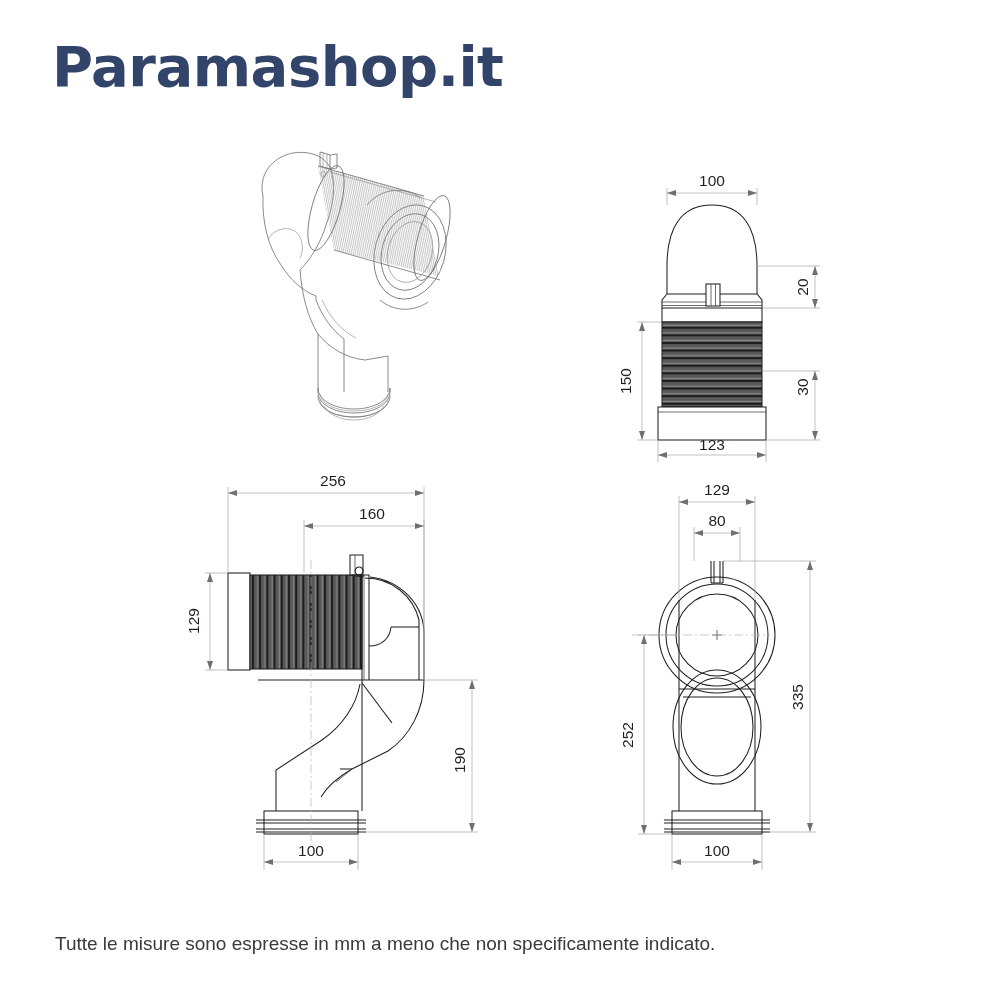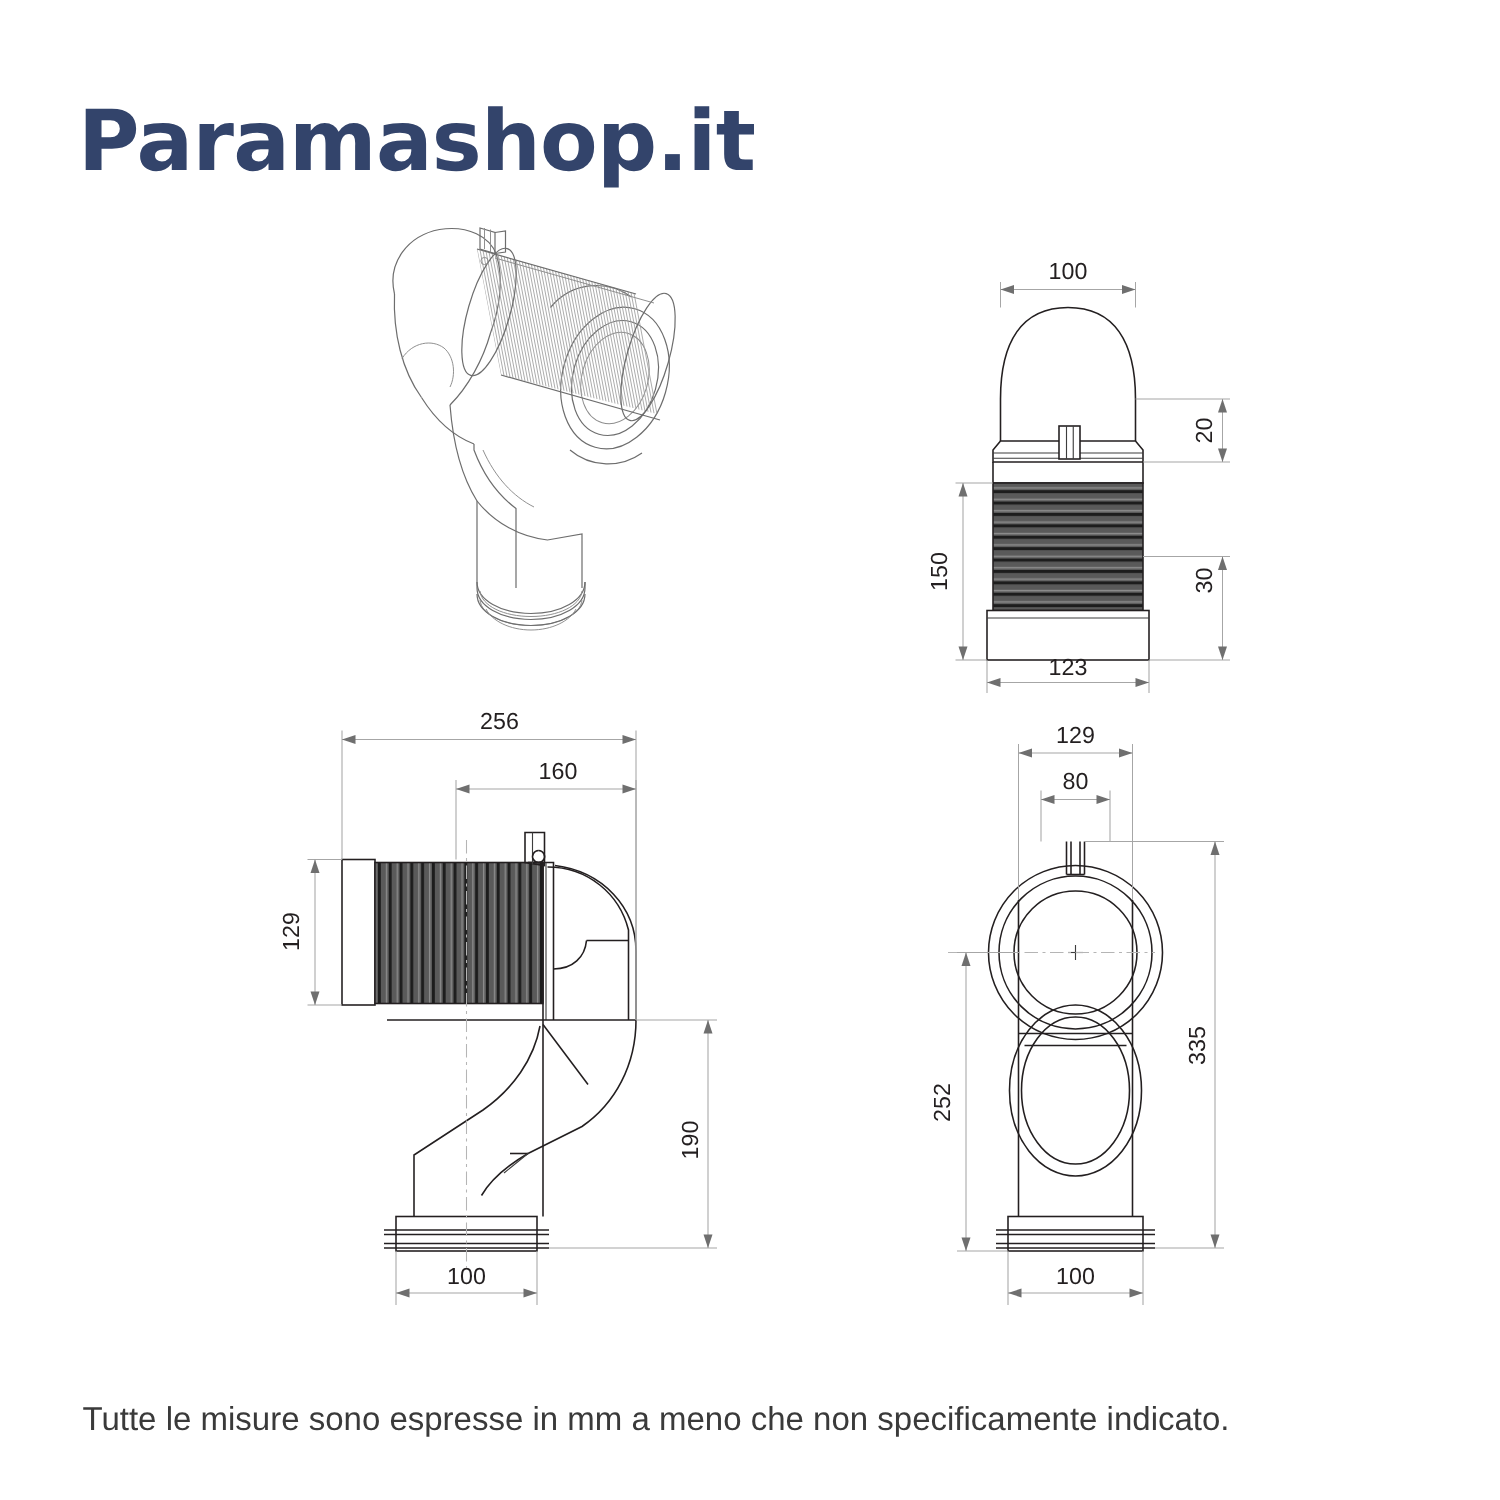--- a/index.html
+++ b/index.html
@@ -25,28 +25,27 @@
     position: absolute;
     left: 52px;
     top: 36px;
     font-family: "DejaVu Sans", sans-serif;
     font-weight: 700;
     font-size: 56px;
     letter-spacing: -0.5px;
     color: #33446b;
     line-height: 1.1;
     white-space: nowrap;
-    margin-top: 28px;
   }
   .notes {
     position: absolute;
     left: 55px;
     top: 928px;
     font-family: "Liberation Sans", sans-serif;
-    font-size: 22px;
+    font-size: 19px;
     color: #3a3a3a;
     line-height: 1.65;
   }
   .notes div { white-space: nowrap; }
 
   svg { display: block; }
   svg text {
     font-family: "Liberation Sans", sans-serif;
     font-size: 15px;
     fill: #231f20;

